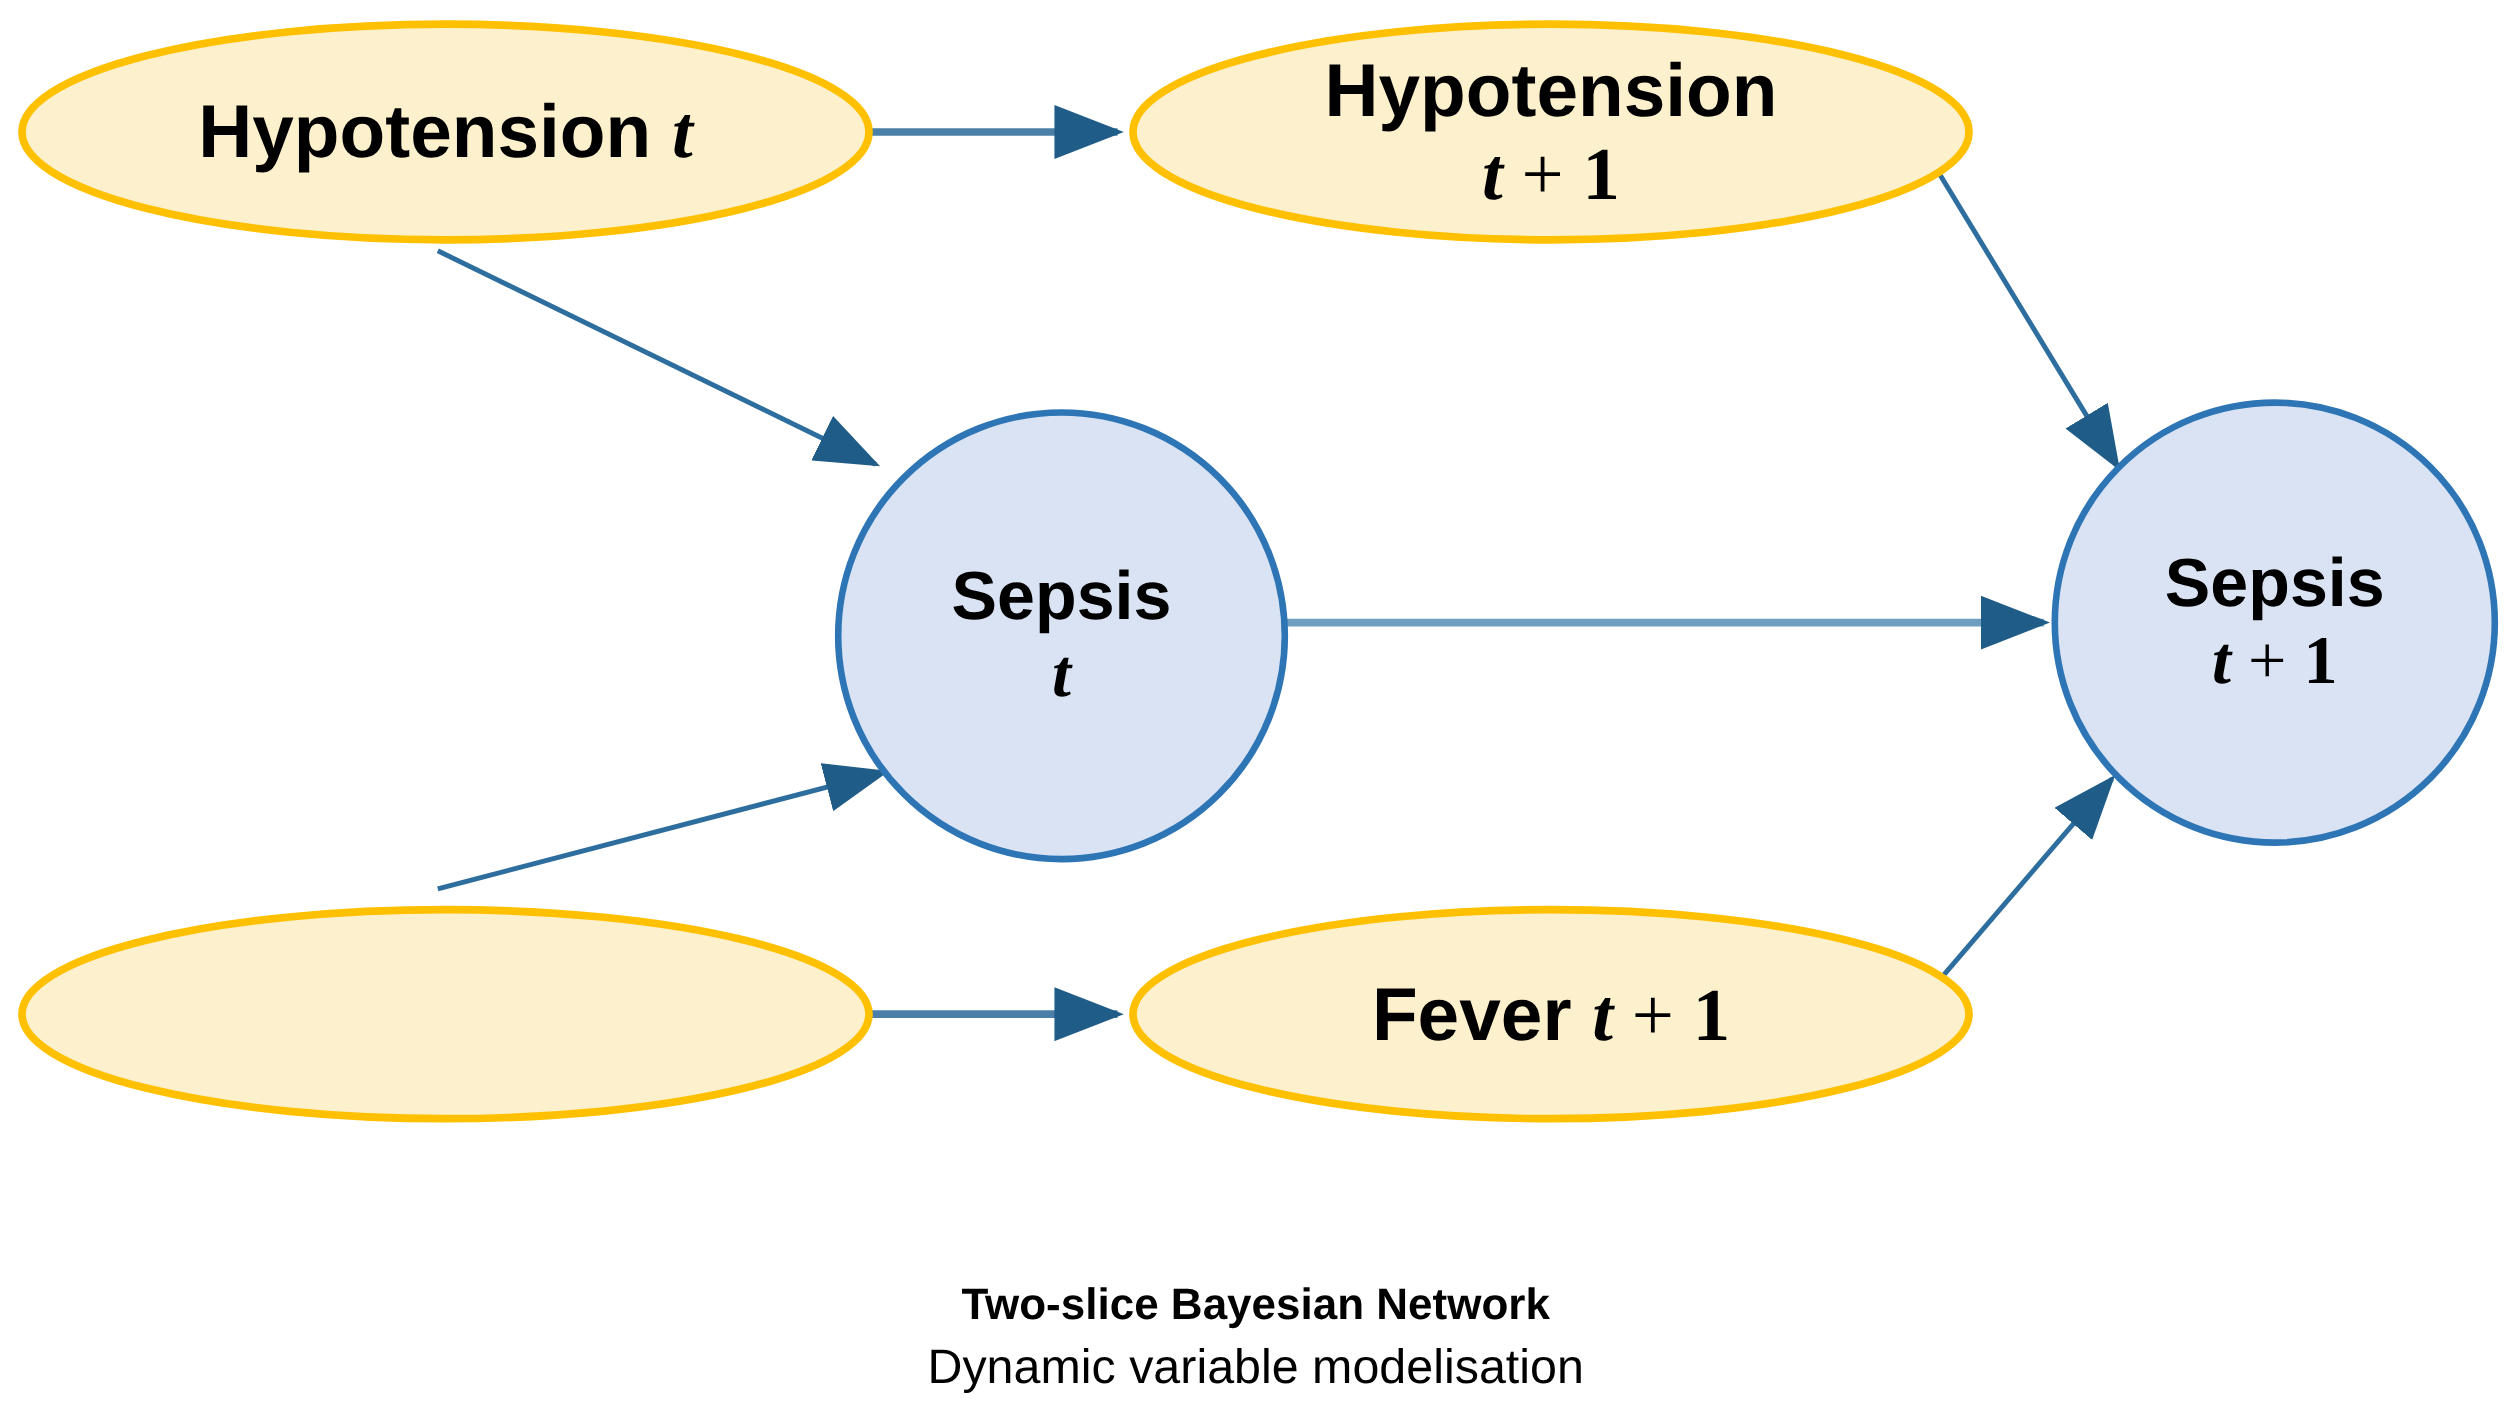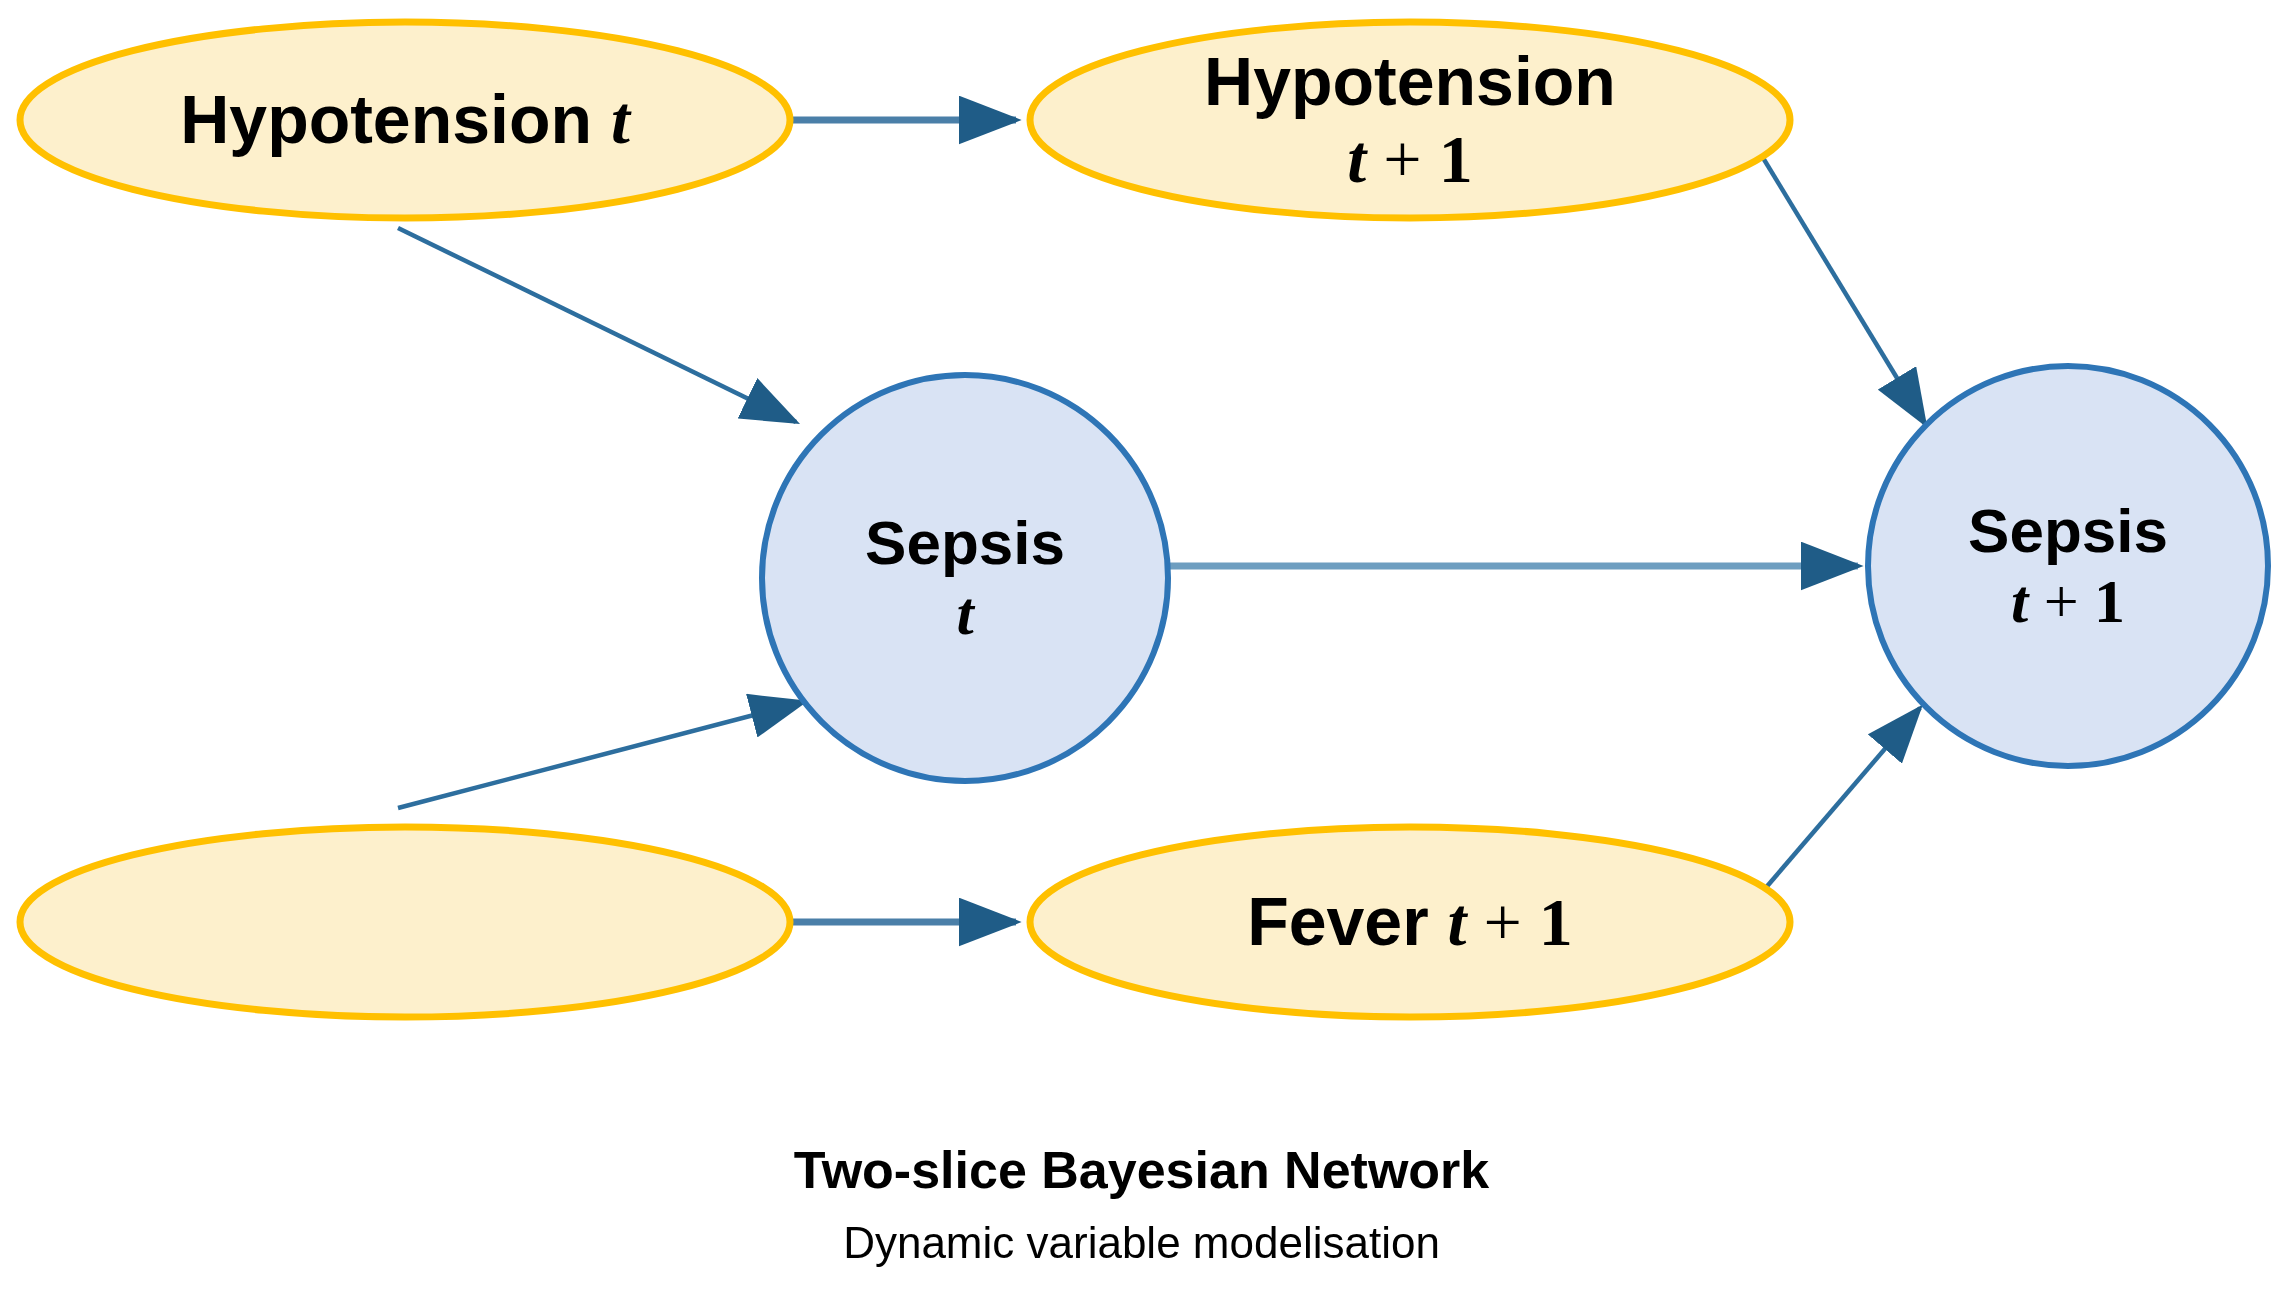--- a/index.html
+++ b/index.html
@@ -61,22 +61,22 @@
     font-weight: normal;
   }
   .caption {
     position: absolute;
     left: 0;
     width: 2283px;
     text-align: center;
     color: #000000;
   }
   #caption-title {
-    top: 1140px;
-    font-size: 52px;
+    top: 1164px;
+    font-size: 40px;
     font-weight: bold;
   }
   #caption-subtitle {
     top: 1218px;
     font-size: 44px;
     font-weight: normal;
   }
 </style>
 </head>
 <body>

